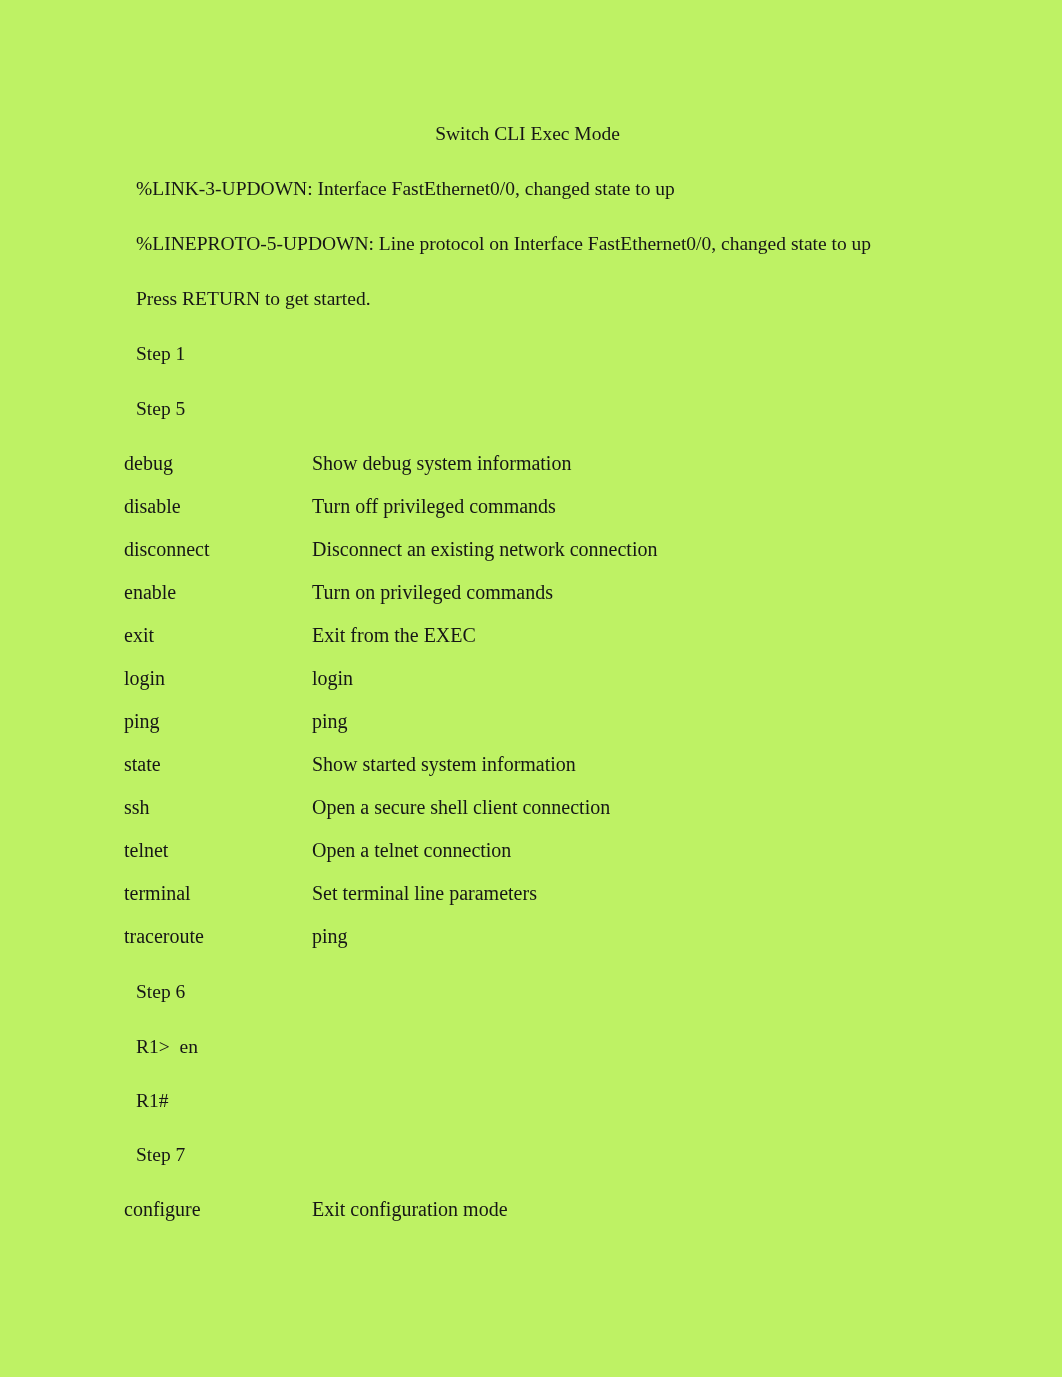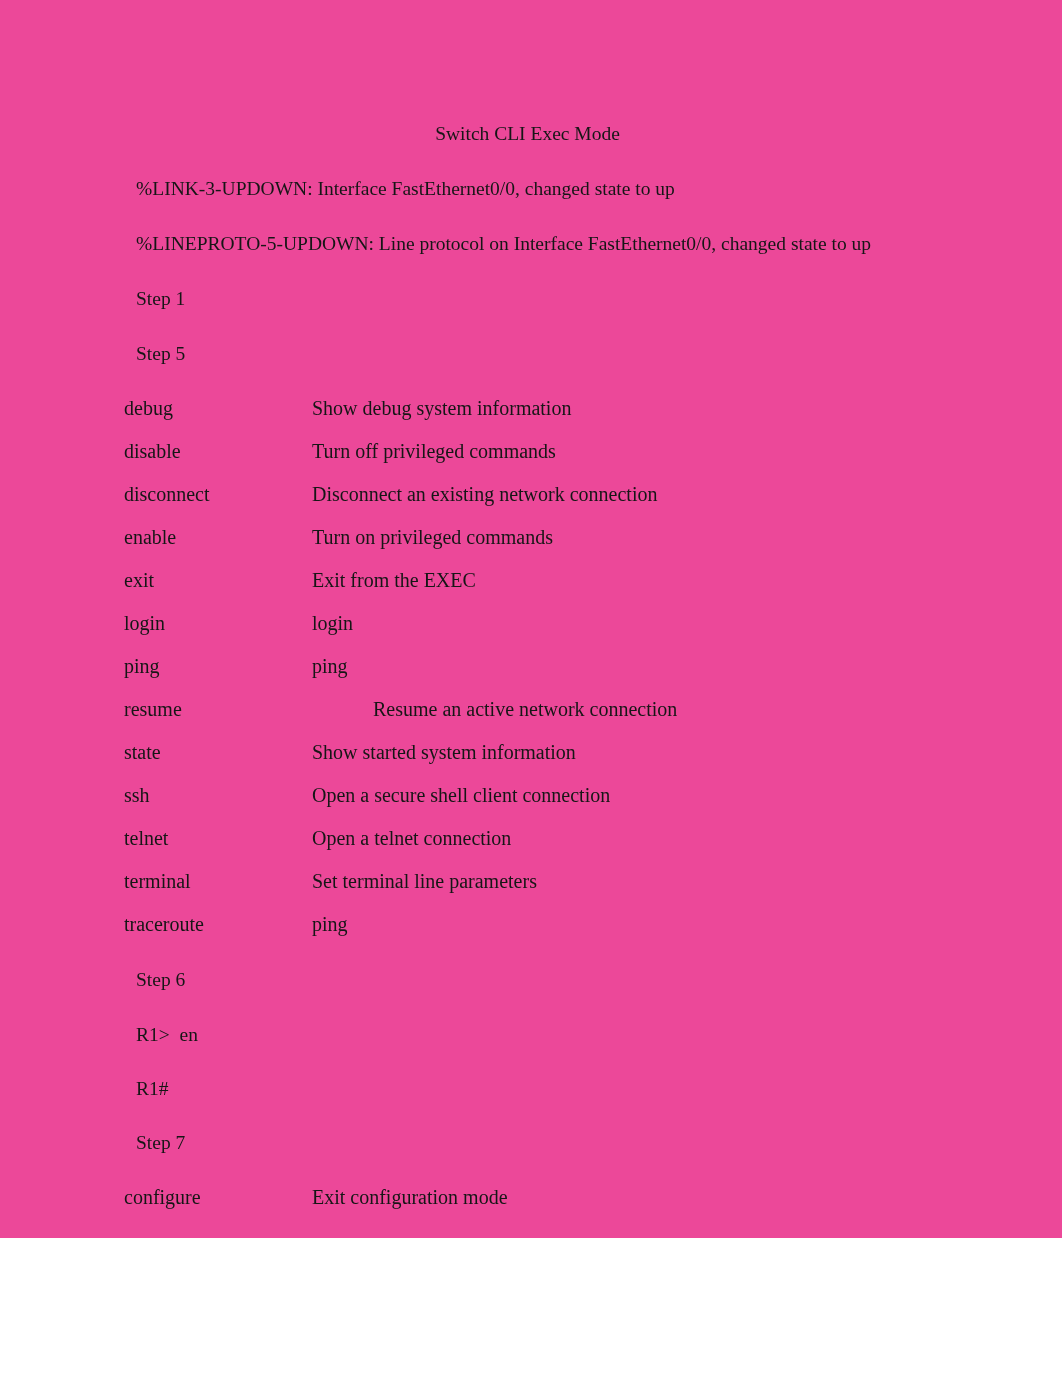--- a/index.html
+++ b/index.html
@@ -12,22 +12,22 @@
     width: 1062px;
     height: 1377px;
     font-family: "Liberation Serif", "DejaVu Serif", serif;
     color: #161616;
     -webkit-font-smoothing: antialiased;
     overflow: hidden;
   }
   .page {
     position: relative;
     width: 1062px;
-    height: 1238px;
-    background: #ec4899;
+    height: 1377px;
+    background: #bef264;
   }
   .text-block {
     position: absolute;
     left: 124px;
     top: 112px;
     width: 807px;
   }
   .doc-title {
     font-size: 19.5px;
     line-height: 43px;
@@ -71,35 +71,35 @@
 
 <div class="page">
   <div class="text-block">
 
     <h1 class="doc-title">Switch CLI Exec Mode</h1>
 
     <p class="para">%LINK-3-UPDOWN: Interface FastEthernet0/0, changed state to up</p>
 
     <p class="para">%LINEPROTO-5-UPDOWN: Line protocol on Interface FastEthernet0/0, changed state to up</p>
 
+    <p class="para">Press RETURN to get started.</p>
 
     <p class="para">Step 1</p>
 
 
     <p class="para">Step 5</p>
 
     <div id="step5-list">
         <div class="cmd-row"><span class="cmd-name">debug</span><span class="cmd-desc">Show debug system information</span></div>
         <div class="cmd-row"><span class="cmd-name">disable</span><span class="cmd-desc">Turn off privileged commands</span></div>
         <div class="cmd-row"><span class="cmd-name">disconnect</span><span class="cmd-desc">Disconnect an existing network connection</span></div>
         <div class="cmd-row"><span class="cmd-name">enable</span><span class="cmd-desc">Turn on privileged commands</span></div>
         <div class="cmd-row"><span class="cmd-name">exit</span><span class="cmd-desc">Exit from the EXEC</span></div>
         <div class="cmd-row"><span class="cmd-name">login</span><span class="cmd-desc">login</span></div>
         <div class="cmd-row"><span class="cmd-name">ping</span><span class="cmd-desc">ping</span></div>
-        <div class="cmd-row indented"><span class="cmd-name">resume</span><span class="cmd-desc">Resume an active network connection</span></div>
         <div class="cmd-row"><span class="cmd-name">state</span><span class="cmd-desc">Show started system information</span></div>
         <div class="cmd-row"><span class="cmd-name">ssh</span><span class="cmd-desc">Open a secure shell client connection</span></div>
         <div class="cmd-row"><span class="cmd-name">telnet</span><span class="cmd-desc">Open a telnet connection</span></div>
         <div class="cmd-row"><span class="cmd-name">terminal</span><span class="cmd-desc">Set terminal line parameters</span></div>
         <div class="cmd-row"><span class="cmd-name">traceroute</span><span class="cmd-desc">ping</span></div>
       </div>
 
     <p class="para">Step 6</p>
 
     <p class="para">R1&gt;  en</p>

